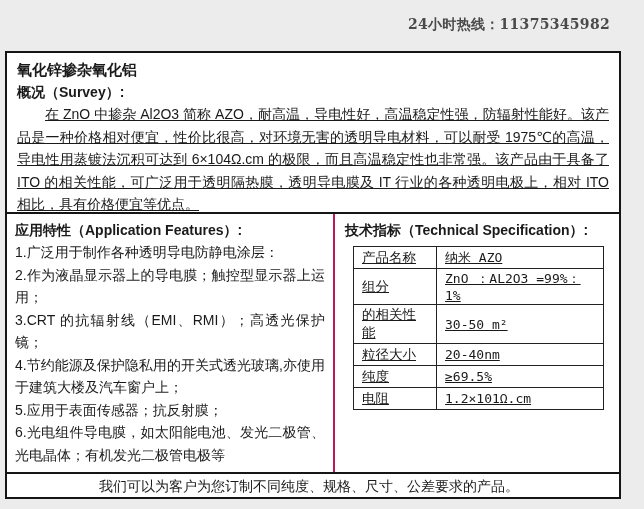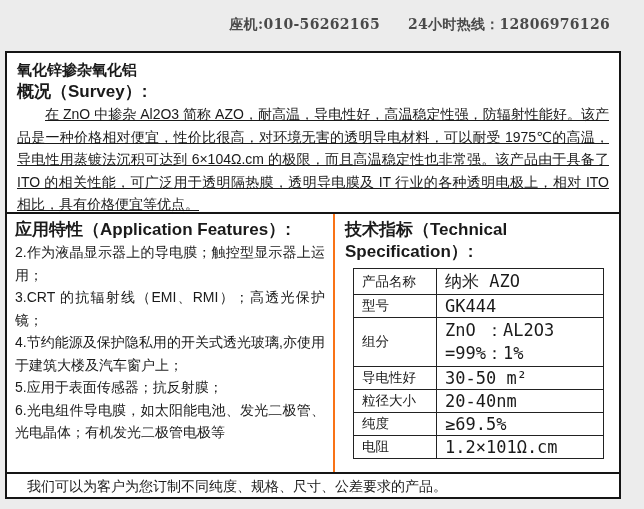--- a/index.html
+++ b/index.html
@@ -42,131 +42,129 @@
     height: 159px;
     padding: 5px 10px 0 10px;
     overflow: hidden;
   }
   .product-title {
     font-size: 15px;
     font-weight: bold;
     line-height: 23px;
   }
   .sec-heading {
-    font-size: 17px;
+    font-size: 14px;
     font-weight: bold;
     line-height: 22px;
   }
   .survey-text {
     margin: 0;
     font-size: 14px;
     line-height: 22.5px;
     text-indent: 2em;
     text-align: justify;
     text-decoration: underline;
   }
   .sec-columns {
     flex: 1;
     min-height: 0;
     display: flex;
     border-top: 2px solid #151515;
   }
   .col-left {
     box-sizing: border-box;
     width: 328px;
-    border-right: 2px solid #f97316;
+    border-right: 2px solid #be185d;
     padding: 5px 8px 0 8px;
     overflow: hidden;
   }
   .app-item {
     font-size: 14px;
     line-height: 22.5px;
     text-align: justify;
   }
   .col-right {
     flex: 1;
     padding: 5px 8px 0 10px;
     overflow: hidden;
     border-radius: 21px;
   }
   .spec-table {
     border-collapse: collapse;
     margin: 5px 0 0 8px;
+    text-decoration: underline;
   }
   .spec-table td {
     border: 1.5px solid #222222;
     padding: 1px 8px;
     height: 19px;
     vertical-align: middle;
   }
   .spec-label {
     width: 66px;
     font-size: 13.5px;
   }
   .spec-value {
     width: 150px;
     font-family: "DejaVu Sans Mono", "Liberation Mono", monospace;
-    font-size: 17px;
+    font-size: 13px;
   }
   .sec-footer {
     box-sizing: border-box;
     border-top: 2px solid #151515;
     height: 25px;
-    padding: 2px 8px 0 20px;
+    padding: 2px 8px 0 0;
     font-size: 14px;
     line-height: 20px;
+    text-align: center;
   }
 </style>
 </head>
 <body>
 
 <div class="page">
 
   <div class="contact-bar">
-    <span>座机:010-56262165</span>
-    <span>24小时热线：12806976126</span>
+    <span>24小时热线：11375345982</span>
   </div>
 
   <div class="panel">
 
     <div class="sec-survey">
       <div class="product-title">氧化锌掺杂氧化铝</div>
       <div class="sec-heading">概况（Survey）:</div>
       <p class="survey-text">在 ZnO 中掺杂 Al2O3 简称 AZO，耐高温，导电性好，高温稳定性强，防辐射性能好。该产品是一种价格相对便宜，性价比很高，对环境无害的透明导电材料，可以耐受 1975℃的高温，导电性用蒸镀法沉积可达到 6×104Ω.cm 的极限，而且高温稳定性也非常强。该产品由于具备了 ITO 的相关性能，可广泛用于透明隔热膜，透明导电膜及 IT 行业的各种透明电极上，相对 ITO 相比，具有价格便宜等优点。</p>
     </div>
 
     <div class="sec-columns">
 
       <div class="col-left">
         <div class="sec-heading">应用特性（Application Features）:</div>
+        <div class="app-item">1.广泛用于制作各种透明导电防静电涂层：</div>
         <div class="app-item">2.作为液晶显示器上的导电膜；触控型显示器上运用；</div>
         <div class="app-item">3.CRT 的抗辐射线（EMI、RMI）；高透光保护镜；</div>
         <div class="app-item">4.节约能源及保护隐私用的开关式透光玻璃,亦使用于建筑大楼及汽车窗户上；</div>
         <div class="app-item">5.应用于表面传感器；抗反射膜；</div>
         <div class="app-item">6.光电组件导电膜，如太阳能电池、发光二极管、光电晶体；有机发光二极管电极等</div>
       </div>
 
       <div class="col-right">
         <div class="sec-heading">技术指标（Technical Specification）:</div>
         <table class="spec-table">
           <tbody>
             <tr>
               <td class="spec-label">产品名称</td>
               <td class="spec-value">纳米 AZO</td>
             </tr>
             <tr>
-              <td class="spec-label">型号</td>
-              <td class="spec-value">GK444</td>
-            </tr>
-            <tr>
               <td class="spec-label">组分</td>
               <td class="spec-value">ZnO ：AL2O3 =99%：1%</td>
             </tr>
             <tr>
-              <td class="spec-label">导电性好</td>
+              <td class="spec-label">的相关性能</td>
               <td class="spec-value">30-50 m²</td>
             </tr>
             <tr>
               <td class="spec-label">粒径大小</td>
               <td class="spec-value">20-40nm</td>
             </tr>
             <tr>
               <td class="spec-label">纯度</td>
               <td class="spec-value">≥69.5%</td>
             </tr>

